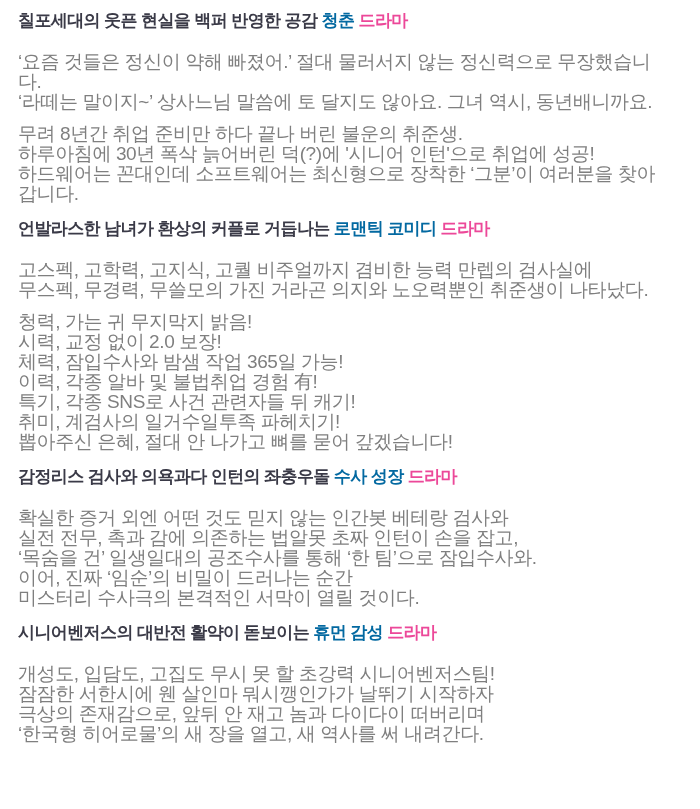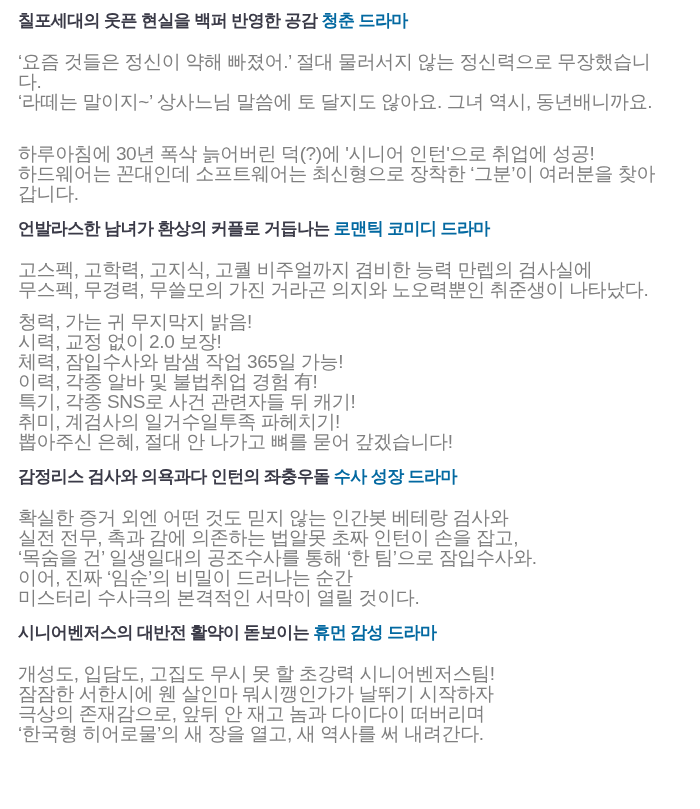--- a/index.html
+++ b/index.html
@@ -28,38 +28,38 @@
     color: #3a3a47;
   }
   h2.section-heading .pre {
     color: #3a3a47;
     margin-top: 33px;
   }
   h2.section-heading .highlight {
     color: #0369a1;
   }
   h2.section-heading .post {
-    color: #0369a1;
+    color: #ec4899;
   }
   p.synopsis-paragraph {
     margin: 0 0 12px 0;
     font-size: 19px;
     line-height: 20px;
     letter-spacing: -0.4px;
     color: #7f7f7f;
   }
 </style>
 </head>
 <body>
 
 <main class="content">
     <section class="synopsis-section">
       <h2 class="section-heading"><span class="pre">칠포세대의 웃픈 현실을 백퍼 반영한 공감 </span><span class="highlight">청춘</span><span class="post"> 드라마</span></h2>
       <p class="synopsis-paragraph"><span>‘요즘 것들은 정신이 약해 빠졌어.’ 절대 물러서지 않는 정신력으로 무장했습니다.</span><br><span>‘라떼는 말이지~’ 상사느님 말씀에 토 달지도 않아요. 그녀 역시, 동년배니까요.</span></p>
-      <p class="synopsis-paragraph"><br><span>하루아침에 30년 폭삭 늙어버린 덕(?)에 '시니어 인턴'으로 취업에 성공!</span><br><span>하드웨어는 꼰대인데 소프트웨어는 최신형으로 장착한 ‘그분’이 여러분을 찾아갑니다.</span></p>
+      <p class="synopsis-paragraph"><span>무려 8년간 취업 준비만 하다 끝나 버린 불운의 취준생.</span><br><span>하루아침에 30년 폭삭 늙어버린 덕(?)에 '시니어 인턴'으로 취업에 성공!</span><br><span>하드웨어는 꼰대인데 소프트웨어는 최신형으로 장착한 ‘그분’이 여러분을 찾아갑니다.</span></p>
     </section>
     <section class="synopsis-section">
       <h2 class="section-heading"><span class="pre">언발라스한 남녀가 환상의 커플로 거듭나는 </span><span class="highlight">로맨틱 코미디</span><span class="post"> 드라마</span></h2>
       <p class="synopsis-paragraph"><span>고스펙, 고학력, 고지식, 고퀄 비주얼까지 겸비한 능력 만렙의 검사실에</span><br><span>무스펙, 무경력, 무쓸모의 가진 거라곤 의지와 노오력뿐인 취준생이 나타났다.</span></p>
       <p class="synopsis-paragraph"><span>청력, 가는 귀 무지막지 밝음!</span><br><span>시력, 교정 없이 2.0 보장!</span><br><span>체력, 잠입수사와 밤샘 작업 365일 가능!</span><br><span>이력, 각종 알바 및 불법취업 경험 有!</span><br><span>특기, 각종 SNS로 사건 관련자들 뒤 캐기!</span><br><span>취미, 계검사의 일거수일투족 파헤치기!</span><br><span>뽑아주신 은혜, 절대 안 나가고 뼈를 묻어 갚겠습니다!</span></p>
     </section>
     <section class="synopsis-section">
       <h2 class="section-heading"><span class="pre">감정리스 검사와 의욕과다 인턴의 좌충우돌 </span><span class="highlight">수사 성장</span><span class="post"> 드라마</span></h2>
       <p class="synopsis-paragraph"><span>확실한 증거 외엔 어떤 것도 믿지 않는 인간봇 베테랑 검사와</span><br><span>실전 전무, 촉과 감에 의존하는 법알못 초짜 인턴이 손을 잡고,</span><br><span>‘목숨을 건’ 일생일대의 공조수사를 통해 ‘한 팀’으로 잠입수사와.</span><br><span>이어, 진짜 ‘임순’의 비밀이 드러나는 순간</span><br><span>미스터리 수사극의 본격적인 서막이 열릴 것이다.</span></p>
     </section>

